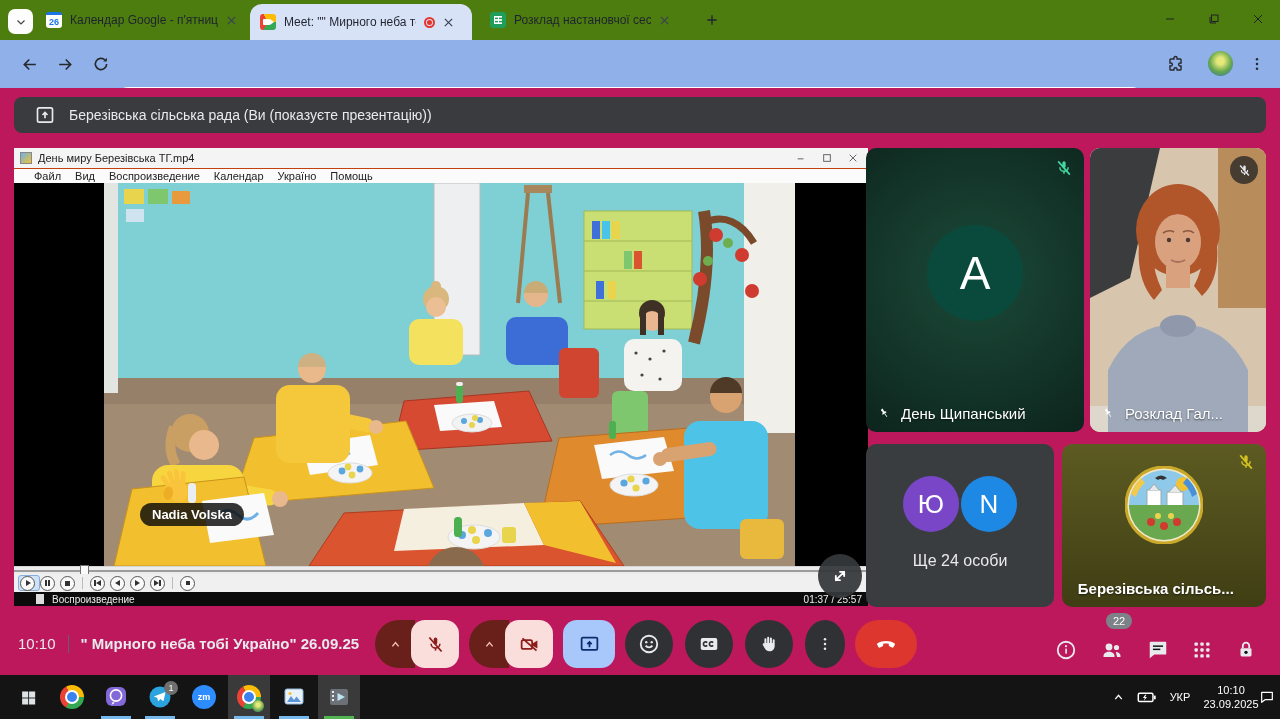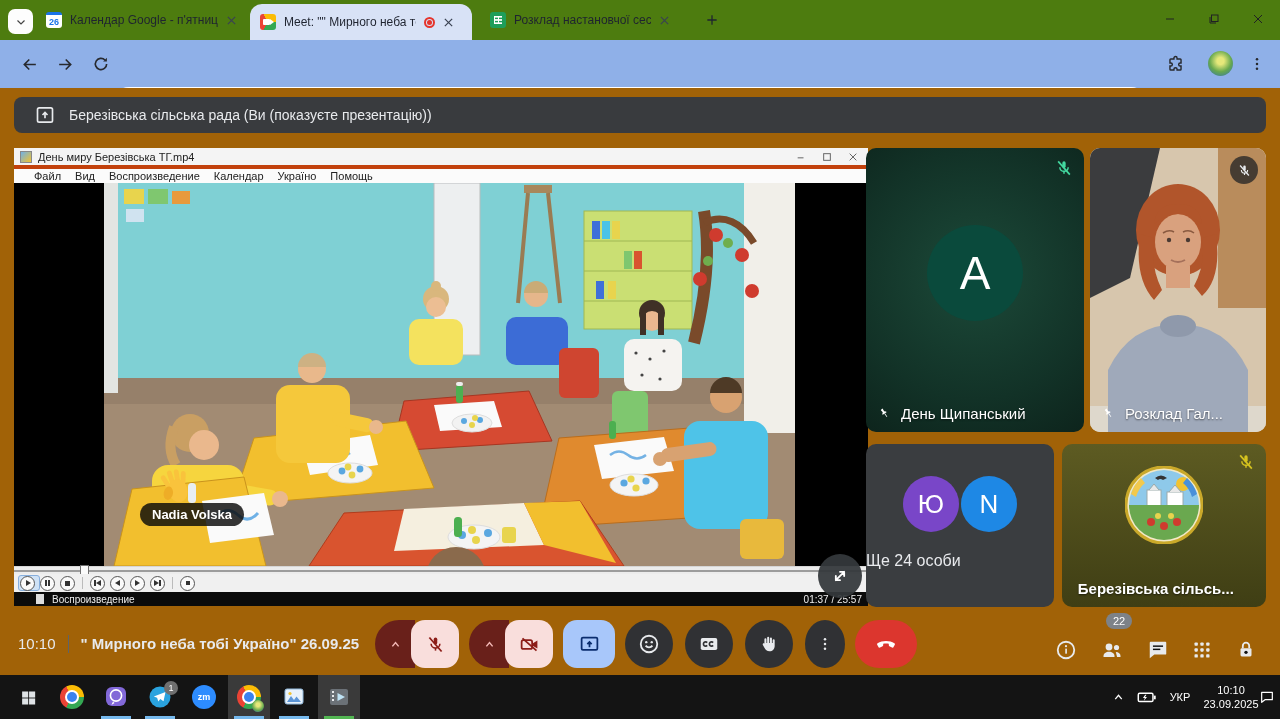--- a/index.html
+++ b/index.html
@@ -41,31 +41,31 @@
   #urlbar{left:112px;top:47px;width:1036px;height:34px;background:#fff;border-radius:17px;
           display:flex;align-items:center;padding:0 10px 0 6px;}
   .micball{width:25px;height:25px;border-radius:50%;background:#3a66c9;display:flex;
            align-items:center;justify-content:center;color:#fff;}
   .urltext{font-size:13.5px;margin-left:10px;color:#202124;white-space:nowrap;flex:1;}
   .urltext .path{color:#5f6368;}
   .avatar{width:25px;height:25px;border-radius:50%;
           background:radial-gradient(circle at 50% 40%,#e6e87a 18%,#67a84e 55%,#2e6fb8 100%);}
 
   
-  #page{left:0;top:88px;width:1280px;height:587px;background:#a16207;}
+  #page{left:0;top:88px;width:1280px;height:587px;background:#be185d;}
   #banner{left:14px;top:9px;width:1252px;height:36px;background:#393b3e;border-radius:8px;
           display:flex;align-items:center;color:#e8eaed;}
   #stopbtn{position:absolute;right:8px;top:-3px;width:142px;height:42px;background:#aecbfa;border-radius:21px;
            display:flex;flex-direction:column;align-items:center;justify-content:center;
            color:#062e6f;font-size:13px;font-weight:bold;line-height:15px;}
 
   
   #player{left:14px;top:60px;width:854px;height:458px;background:#000;}
   #ptitle{left:0;top:0;width:854px;height:21px;background:#f4f4f4;display:flex;align-items:center;
-          font-size:11px;color:#222;border-bottom:4px solid #c2410c;}
+          font-size:11px;color:#222;border-bottom:1px solid #c2410c;}
   #pmenu{left:0;top:21px;width:854px;height:14px;background:#fbfbfb;display:flex;align-items:center;
          gap:14px;font-size:11px;color:#222;padding-left:20px;}
   #pvideo{left:0;top:35px;width:854px;height:383px;background:#000;overflow:hidden;}
   #pseek{left:0;top:418px;width:854px;height:8px;background:#ececec;border-top:1px solid #d5d5d5;}
   #pctrl{left:0;top:426px;width:854px;height:18px;background:#f0f0f0;display:flex;align-items:center;
          gap:5px;padding-left:6px;}
   #pstatus{left:0;top:444px;width:854px;height:14px;background:#0b0b0b;color:#eee;font-size:10px;
            display:flex;align-items:center;}
   .cbtn{width:15px;height:15px;border:1px solid #555;border-radius:50%;background:#fafafa;
         display:flex;align-items:center;justify-content:center;}
@@ -554,21 +554,21 @@
 
     <div class="abs tile" id="tile3">
       <div style="position:absolute;left:50%;top:32px;transform:translateX(-50%);display:flex;">
         <span class="mini" style="background:#7946c8;">
             <span>Ю</span>
           </span>
         <span class="mini" style="background:#1e88e5;margin-left:2px;">
             <span>N</span>
           </span>
       </div>
-      <div style="position:absolute;left:0;right:0;top:108px;text-align:left;color:#e8eaed;font-size:16px;">Ще 24 особи</div>
+      <div style="position:absolute;left:0;right:0;top:108px;text-align:center;color:#e8eaed;font-size:16px;">Ще 24 особи</div>
     </div>
 
     <div class="abs tile" id="tile4">
       <span class="micoff-yellow">
         <svg width="20" height="20" viewBox="0 0 24 24">
             <rect x="10" y="4" width="4" height="8" rx="2" fill="currentColor"></rect>
             <path d="M7 11a5 5 0 0 0 10 0" fill="none" stroke="currentColor" stroke-width="1.8"></path>
             <path d="M12 16v3" stroke="currentColor" stroke-width="1.8"></path>
             <path d="M5 4l14 16" stroke="currentColor" stroke-width="2"></path>
           </svg>

